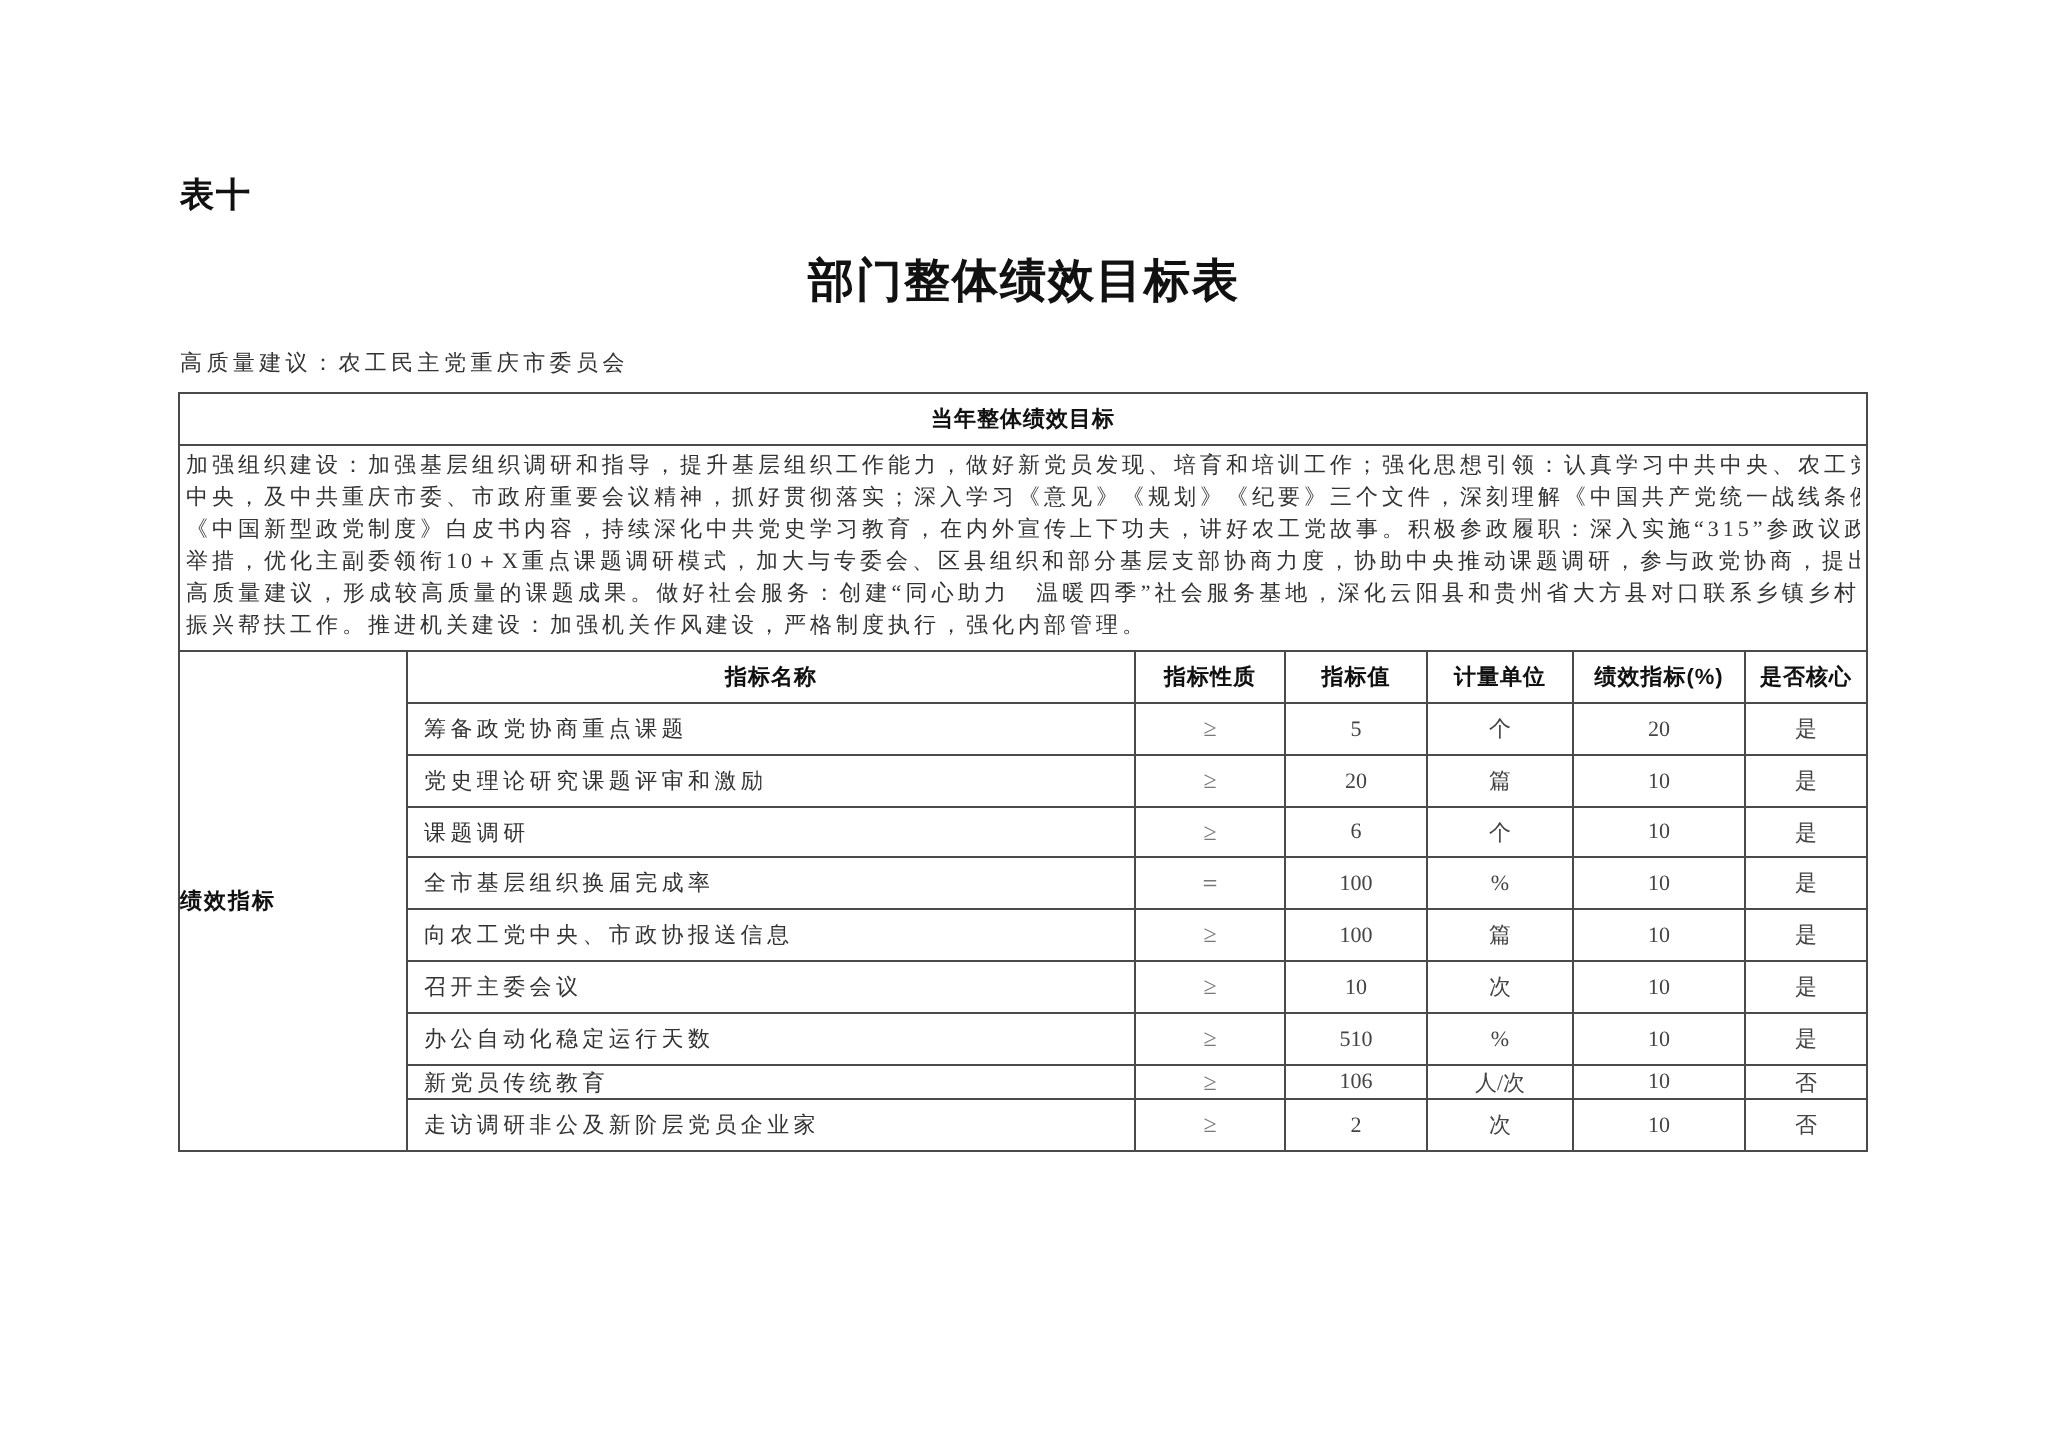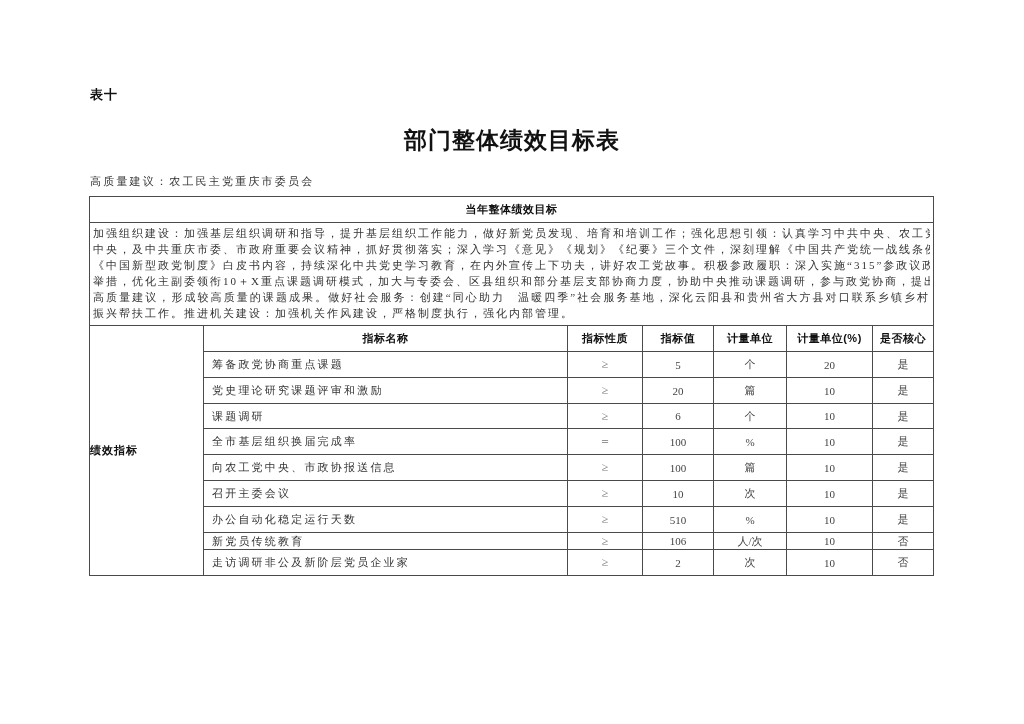--- a/index.html
+++ b/index.html
@@ -1,19 +1,19 @@
 <!DOCTYPE html>
 <html><head>
 <meta charset="utf-8">
 <style>
   html, body { margin: 0; padding: 0; background: #ffffff; }
   body { width: 1024px; height: 724px; position: relative; overflow: hidden;
          font-family: "Liberation Serif", "DejaVu Serif", serif; color: #222; }
   .table-no { position: absolute; left: 90px; top: 86px; font-family: "Liberation Sans", "DejaVu Sans", sans-serif;
-              font-weight: bold; font-size: 13px; letter-spacing: 1px; color: #111; }
+              font-weight: bold; font-size: 17px; letter-spacing: 1px; color: #111; }
   .doc-title { position: absolute; left: 0; width: 1024px; top: 125px; text-align: center;
                font-family: "Liberation Serif", "DejaVu Serif", serif; font-weight: bold; font-size: 23px;
                letter-spacing: 1px; color: #111; }
   .unit-line { position: absolute; left: 90px; top: 174px; font-size: 11px; letter-spacing: 2.2px; color: #333; }
   table.perf { position: absolute; left: 89px; top: 196px; width: 844px; border-collapse: collapse;
                table-layout: fixed; border-radius: 14px; }
   table.perf td { border: 1px solid #4a4a4a; padding: 0; vertical-align: middle; }
   .hdr { font-family: "Liberation Sans", "DejaVu Sans", sans-serif; font-weight: bold; font-size: 11px;
          color: #111; text-align: center; letter-spacing: 0.5px; }
   .goal-cell { padding: 2px 3px 4px 3px !important; }
@@ -56,21 +56,21 @@
       <span class="goal-line">高质量建议，形成较高质量的课题成果。做好社会服务：创建“同心助力　温暖四季”社会服务基地，深化云阳县和贵州省大方县对口联系乡镇乡村</span>
       <span class="goal-line last">振兴帮扶工作。推进机关建设：加强机关作风建设，严格制度执行，强化内部管理。</span>
     </td>
   </tr>
   <tr style="height:26px">
     <td rowspan="10" class="side-label">绩效指标</td>
     <td class="hdr">指标名称</td>
     <td class="hdr">指标性质</td>
     <td class="hdr">指标值</td>
     <td class="hdr">计量单位</td>
-    <td class="hdr">计量单位(%)</td>
+    <td class="hdr">绩效指标(%)</td>
     <td class="hdr">是否核心</td>
   </tr>
   <tr style="height:26px">
     <td class="name-cell">筹备政党协商重点课题</td>
     <td class="c sym">≥</td>
     <td class="c">5</td>
     <td class="c">个</td>
     <td class="c">20</td>
     <td class="c">是</td>
   </tr>

